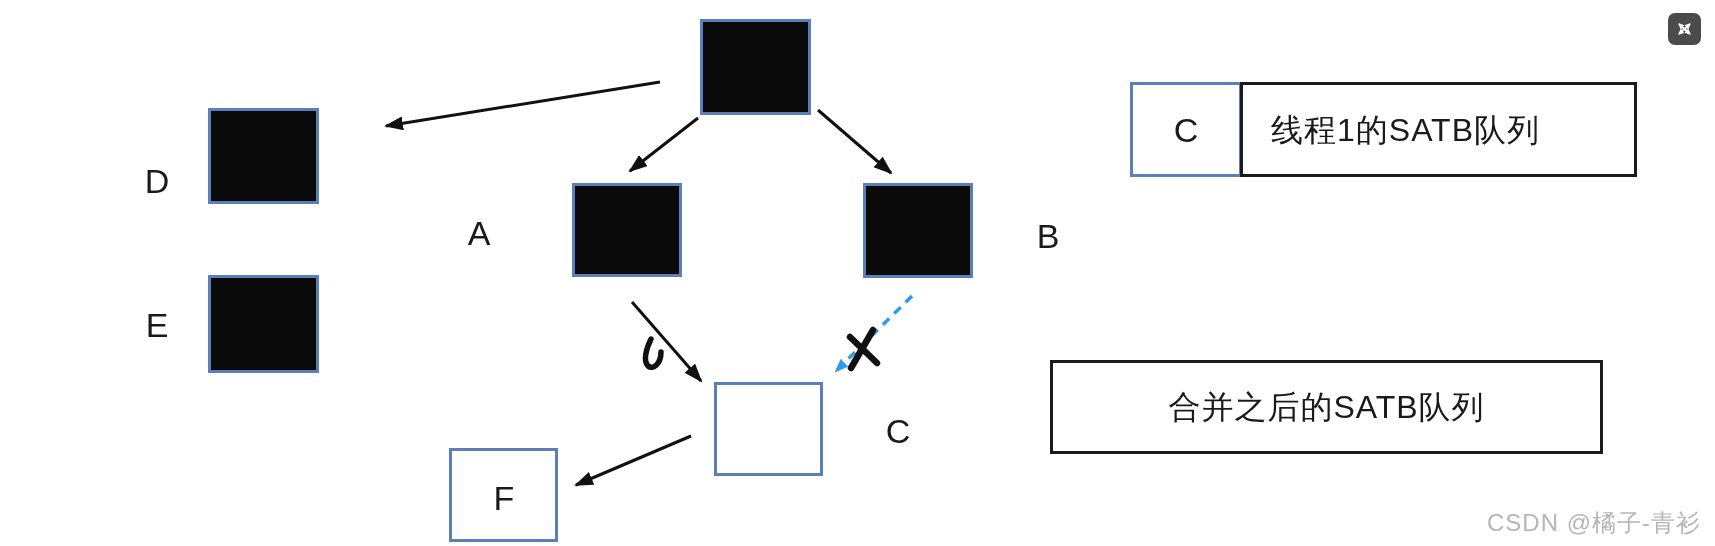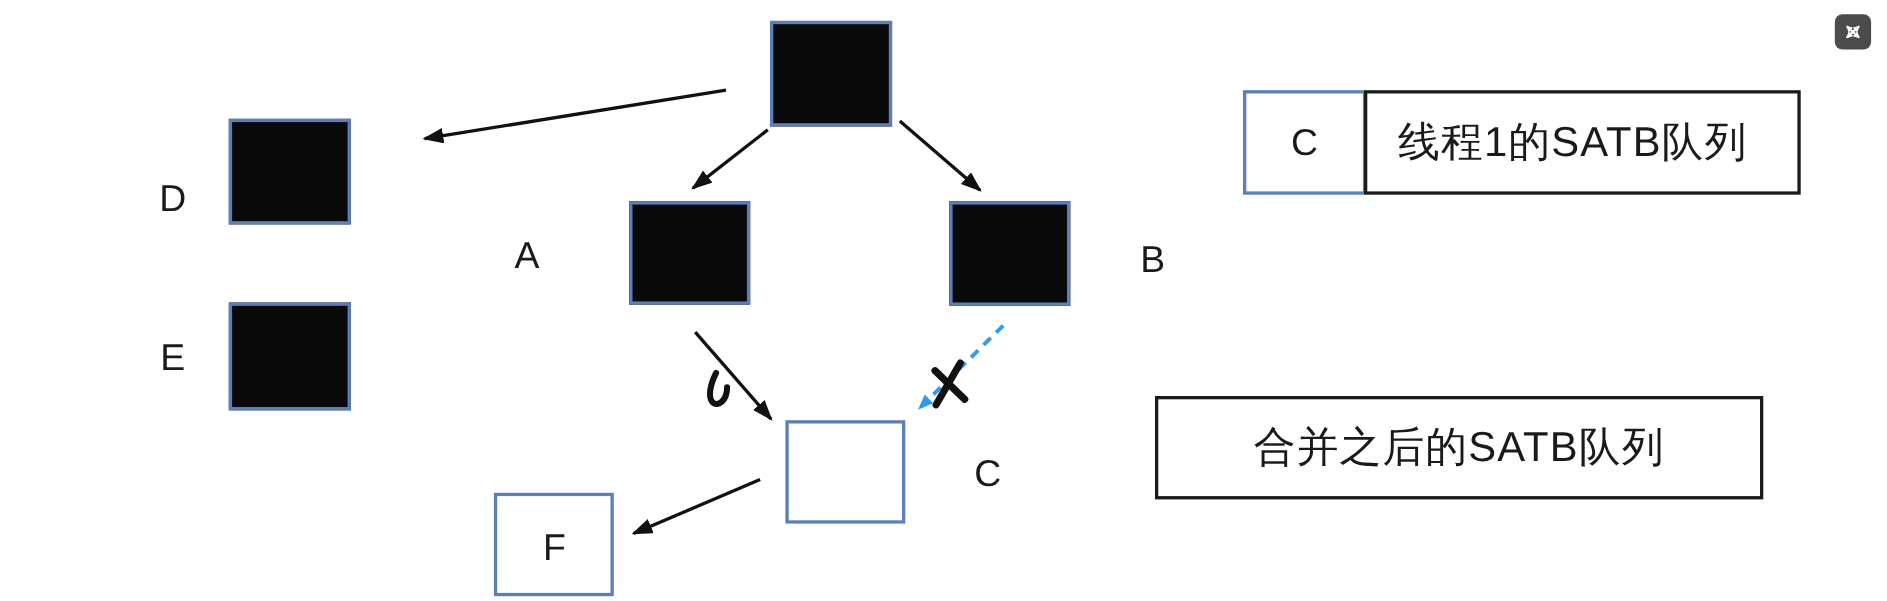--- a/index.html
+++ b/index.html
@@ -36,21 +36,21 @@
     display: flex;
     align-items: center;
     background: #ffffff;
   }
   .legend-box.blue { border: 3px solid var(--node-border, #5b7fb9); justify-content: center; }
   .legend-box.dark { border: 3px solid var(--legend-border, #1b1b1b); }
   .legend-box.dark.left-text { justify-content: flex-start; padding-left: 28px; }
   .legend-box.dark.center-text { justify-content: center; }
 
   .legend-letter { font-size: 34px; color: var(--label, #1a1a1a); line-height: 1; }
-  .legend-text { font-size: 38px; color: var(--label, #1a1a1a); line-height: 1; letter-spacing: 1px; }
+  .legend-text { font-size: 32px; color: var(--label, #1a1a1a); line-height: 1; letter-spacing: 1px; }
 
   #edges-layer {
     position: absolute;
     left: 0; top: 0;
     pointer-events: none;
   }
   .edge {
     stroke: var(--arrow, #111111);
     stroke-width: 3;
     fill: none;
@@ -150,14 +150,15 @@
     <span class="legend-text">合并之后的SATB队列</span>
   </div>
 
   <div class="expand-btn">
     <svg width="33" height="32" viewBox="0 0 33 32">
       <line class="expand-stroke" x1="11" y1="11" x2="22" y2="21" marker-start="url(#arrow-white)" marker-end="url(#arrow-white)"></line>
       <line class="expand-stroke" x1="22" y1="11" x2="11" y2="21" marker-start="url(#arrow-white)" marker-end="url(#arrow-white)"></line>
     </svg>
   </div>
 
+  <div class="watermark">CSDN @橘子-青衫</div>
 
 </div>
 
 </body></html>

